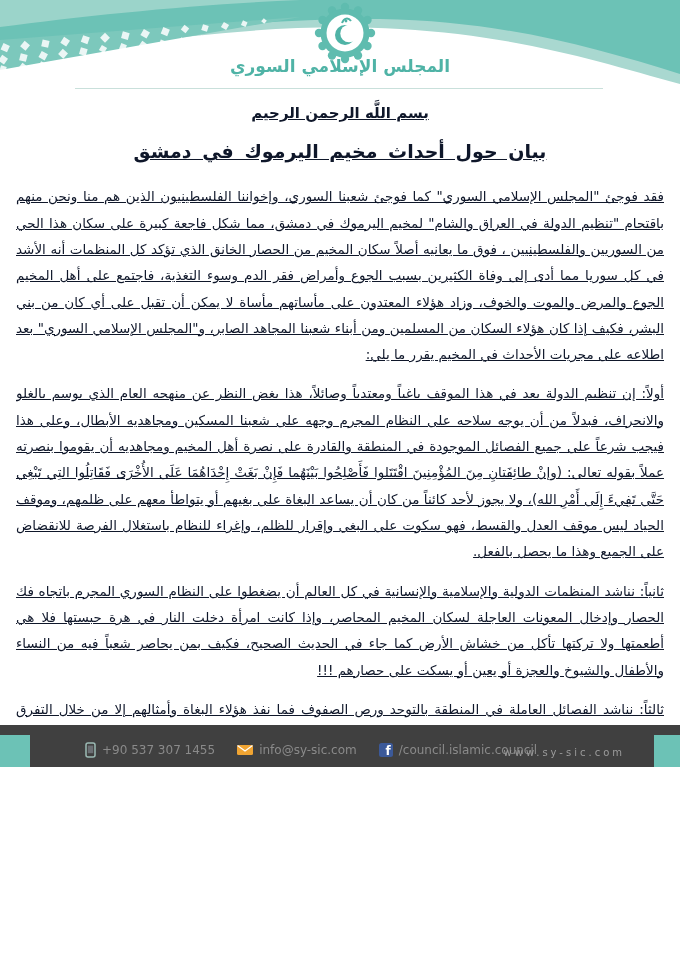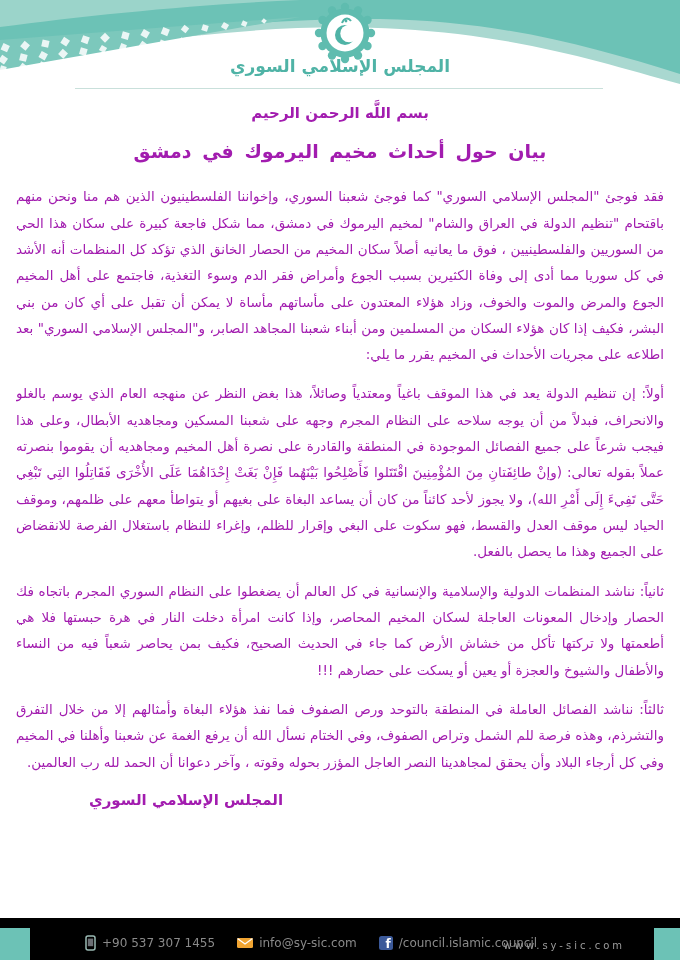--- a/index.html
+++ b/index.html
@@ -1,30 +1,30 @@
 <!DOCTYPE html>
 <html lang="ar"><head>
 <meta charset="utf-8">
 <style>
   html,body{margin:0;padding:0;background:#fff;}
-  .page{position:relative;width:680px;height:960px;background:#fff;overflow:hidden;
+  .page{position:relative;width:680px;height:767px;background:#fff;overflow:hidden;
         font-family:"DejaVu Sans",sans-serif;}
   .header-svg{position:absolute;top:0;left:0;display:block;}
   .org-name{position:absolute;top:56px;left:0;width:100%;text-align:center;
             color:#4fb3a6;font-size:17px;font-weight:bold;direction:rtl;}
   .divider{position:absolute;top:88px;left:75px;width:528px;height:1px;background:#c9e0db;}
   .content{position:absolute;top:97px;right:16px;left:16px;bottom:42px;direction:rtl;
-           text-align:justify;color:#a21caf;font-size:13.5px;line-height:1.95;overflow:hidden;}
+           text-align:justify;color:#0f172a;font-size:13.5px;line-height:1.95;overflow:hidden;text-decoration:underline;}
   .basmala{text-align:center;font-weight:bold;font-size:15px;margin:2px 0 5px;}
   .doc-title{text-align:center;font-weight:bold;font-size:19px;margin:0 0 0;word-spacing:4px;}
   .para{margin:0;}
   .para.gap{margin-top:13px;}
   .sig{width:340px;margin:12px auto 0 0;text-align:center;font-weight:bold;
        font-size:15px;line-height:1.8;}
-  .footer{position:absolute;bottom:0;left:0;right:0;height:42px;background:#000000;}
+  .footer{position:absolute;bottom:0;left:0;right:0;height:42px;background:#404040;}
   .sq{position:absolute;bottom:0;background:#6cc2b6;}
   .sq.left{left:0;width:30px;height:32px;}
   .sq.right{right:0;width:26px;height:32px;}
   .contacts{position:absolute;left:85px;bottom:9px;display:flex;gap:22px;align-items:center;
             direction:ltr;color:#8a8a8a;font-size:12px;}
   .contact{display:flex;align-items:center;gap:6px;white-space:nowrap;}
   .website{position:absolute;right:55px;bottom:9px;color:#9b9b9b;font-size:10px;letter-spacing:3px;}
 </style>
 </head>
 <body>

